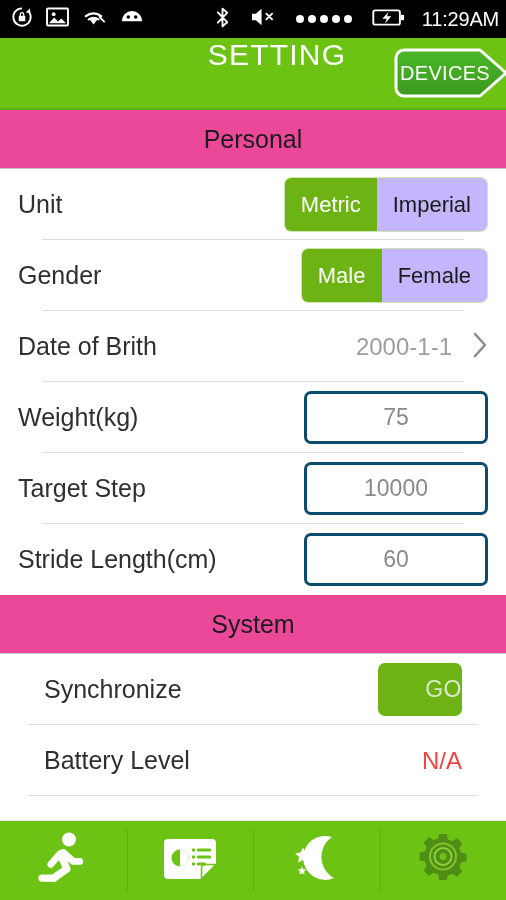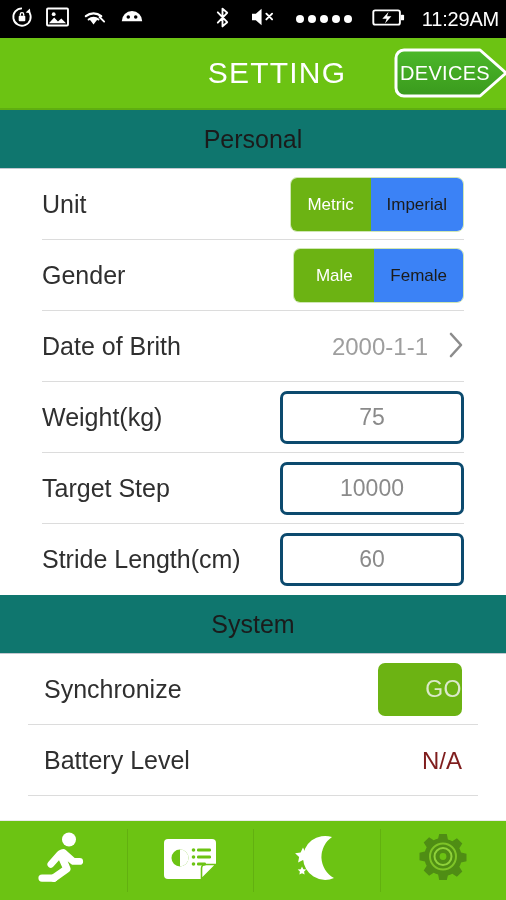--- a/index.html
+++ b/index.html
@@ -58,21 +58,20 @@
     letter-spacing: -0.2px;
     margin-left: -3px;
   }
 
   
   .appbar {
     position: relative;
     height: 72px;
     background: #6cc313;
     display: flex;
-    align-items: center;
     justify-content: center;
     border-bottom: 2px solid #5fae10;
     box-sizing: border-box;
     padding-left: 48px;
   }
   .appbar-title {
     color: #ffffff;
     font-size: 30px;
     letter-spacing: 1.2px;
     font-weight: 400;
@@ -91,21 +90,21 @@
     margin-right: 16px;
   }
 
   
   .content {
     height: 790px;
     overflow: hidden;
     background: #ffffff;
   }
   .section-header {
-    background: #0f766e;
+    background: #ec4899;
     height: 59px;
     display: flex;
     align-items: center;
     justify-content: center;
     border-bottom: 1px solid #c3c8d0;
     box-sizing: border-box;
   }
   .section-header .title {
     font-size: 25px;
     color: #1b1b1b;
@@ -125,51 +124,51 @@
     font-weight: 400;
   }
   .divider {
     position: absolute;
     bottom: 0;
     height: 1px;
     background: #dcdcdc;
   }
 
   
-  .sec-personal .row { height: 71px; padding: 0 42px; }
+  .sec-personal .row { height: 71px; padding: 0 18px; }
   .sec-personal .divider { left: 42px; right: 42px; }
 
   
   .sec-system .row { height: 71px; padding: 0 44px; }
   .sec-system .divider { left: 28px; right: 28px; }
 
   
   .segmented {
     display: flex;
     border: 1px solid #cfe7b4;
     border-radius: 7px;
     overflow: hidden;
     height: 53px;
     background: #ffffff;
   }
   .seg {
     display: flex;
     align-items: center;
     justify-content: center;
-    font-size: 17px;
+    font-size: 22px;
     padding: 0 16px;
     min-width: 80px;
     box-sizing: border-box;
   }
   .seg.on {
     background: #6cb313;
     color: #ffffff;
   }
   .seg.off {
-    background: #3b82f6;
+    background: #c4b5fd;
     color: #1b1b1b;
   }
 
   
   .value-chevron {
     display: flex;
     align-items: center;
     gap: 20px;
   }
   .value-gray {
@@ -208,21 +207,21 @@
     justify-content: flex-end;
   }
   .go-btn .go-label {
     color: #dbe9c9;
     font-size: 23px;
     letter-spacing: 0.5px;
   }
 
   .na-value {
     font-size: 24px;
-    color: #7f1d1d;
+    color: #ef4444;
   }
 
   
   .navbar {
     position: absolute;
     left: 0;
     bottom: 0;
     width: 506px;
     height: 80px;
     background: #6cc313;

